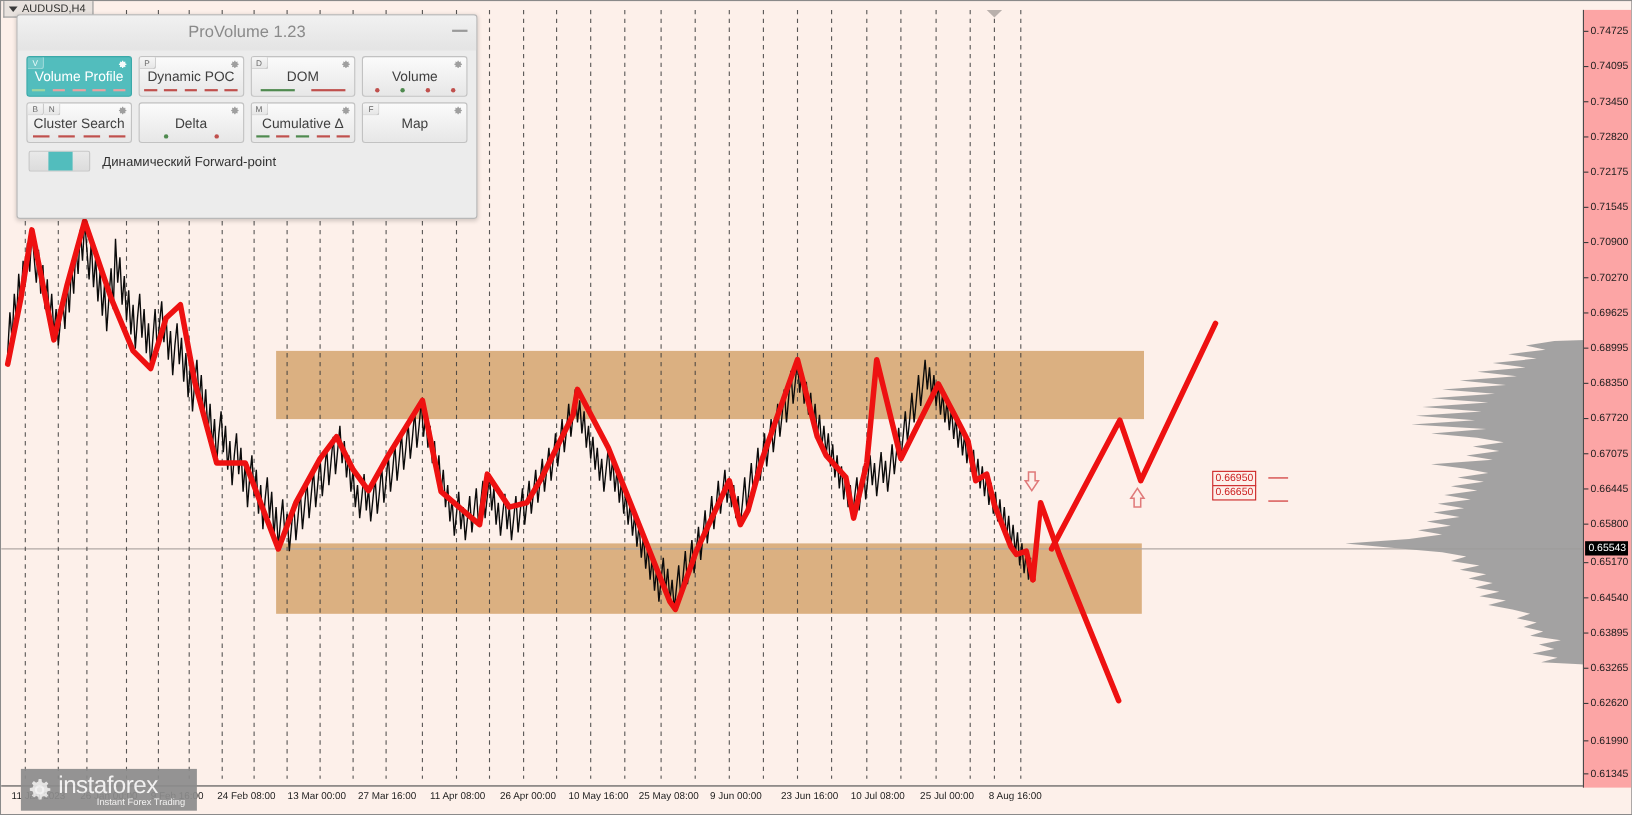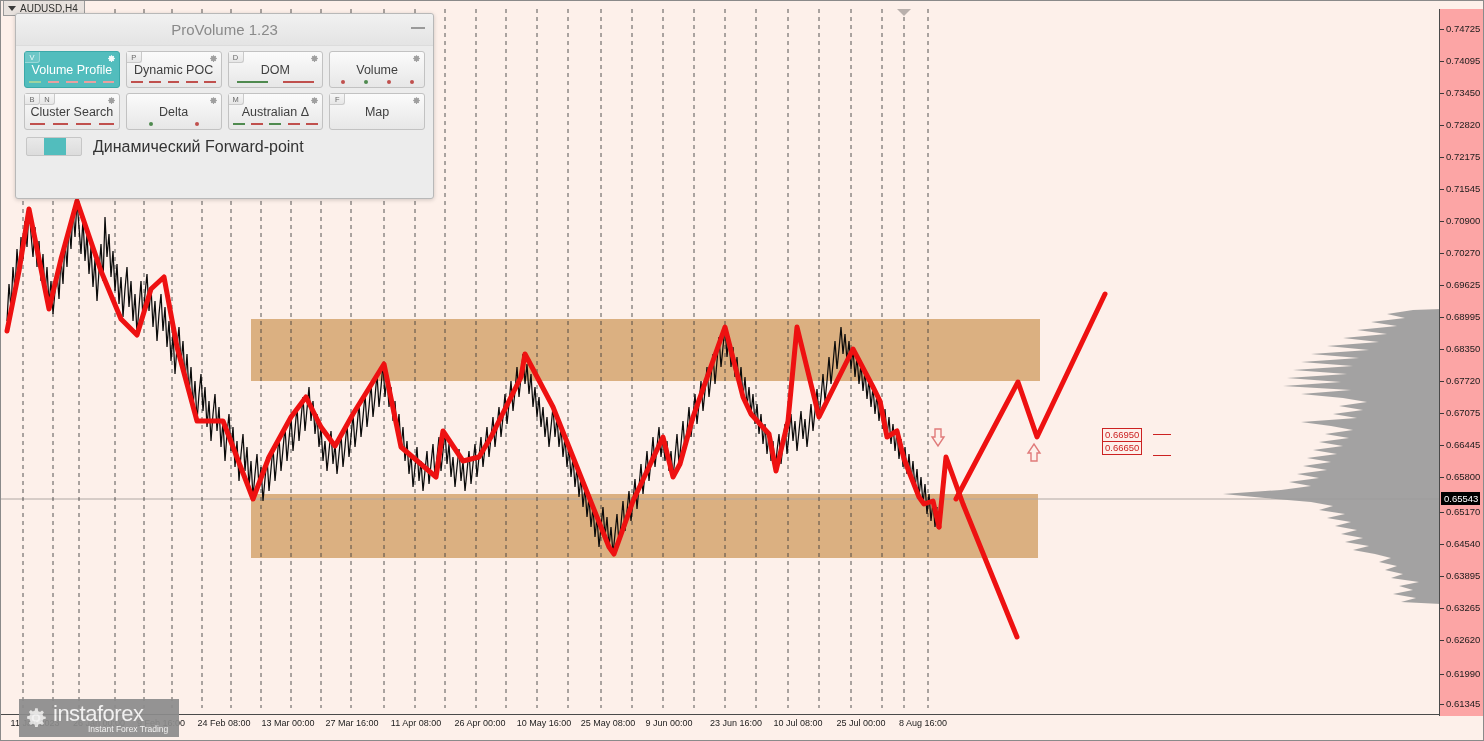--- a/index.html
+++ b/index.html
@@ -287,21 +287,21 @@
     background: linear-gradient(#e9e9e9,#dcdcdc);
     border: 1px solid #c6c6c6;
     border-radius: 2px;
     position: relative; cursor: pointer;
   }
   #toggle .knob {
     position: absolute; left: 17px; top: 0;
     width: 22px; height: 100%;
     background: #52bdbd;
   }
-  #fp-label { font-size: 16px; color: #333; }
+  #fp-label { font-size: 12px; color: #333; }
 
   
   #top-marker {
     position: absolute;
     width: 0; height: 0;
     border-left: 7px solid transparent;
     border-right: 7px solid transparent;
     border-top: 7px solid #b9b0ac;
     z-index: 3;
   }
@@ -689,21 +689,21 @@
       </div>
 
       <div class="pv-btn">
         <span class="hot">
           <span>M</span>
         </span>
         <svg class="gear-ic" viewBox="0 0 16 16">
           <path fill="#6a6a6a" d="M8 5.4A2.6 2.6 0 1 0 8 10.6 2.6 2.6 0 0 0 8 5.4zm0 4A1.4 1.4 0 1 1 8 6.6a1.4 1.4 0 0 1 0 2.8z"></path>
           <path fill="#6a6a6a" d="M14 8.9V7.1l-1.6-.3a4.6 4.6 0 0 0-.5-1.2l.9-1.3-1.1-1.1-1.3.9a4.6 4.6 0 0 0-1.2-.5L8.9 2H7.1l-.3 1.6a4.6 4.6 0 0 0-1.2.5l-1.3-.9-1.1 1.1.9 1.3a4.6 4.6 0 0 0-.5 1.2L2 7.1v1.8l1.6.3c.1.42.27.82.5 1.2l-.9 1.3 1.1 1.1 1.3-.9c.38.23.78.4 1.2.5l.3 1.6h1.8l.3-1.6c.42-.1.82-.27 1.2-.5l1.3.9 1.1-1.1-.9-1.3c.23-.38.4-.78.5-1.2L14 8.9z"></path>
         </svg>
-        <span class="blabel">Australian Δ</span>
+        <span class="blabel">Cumulative Δ</span>
         <span class="marks">
           <i class="c-green">
               <b class="mark-line"></b>
             </i>
           <i class="c-red">
               <b class="mark-line"></b>
             </i>
           <i class="c-green">
               <b class="mark-line"></b>
             </i>

